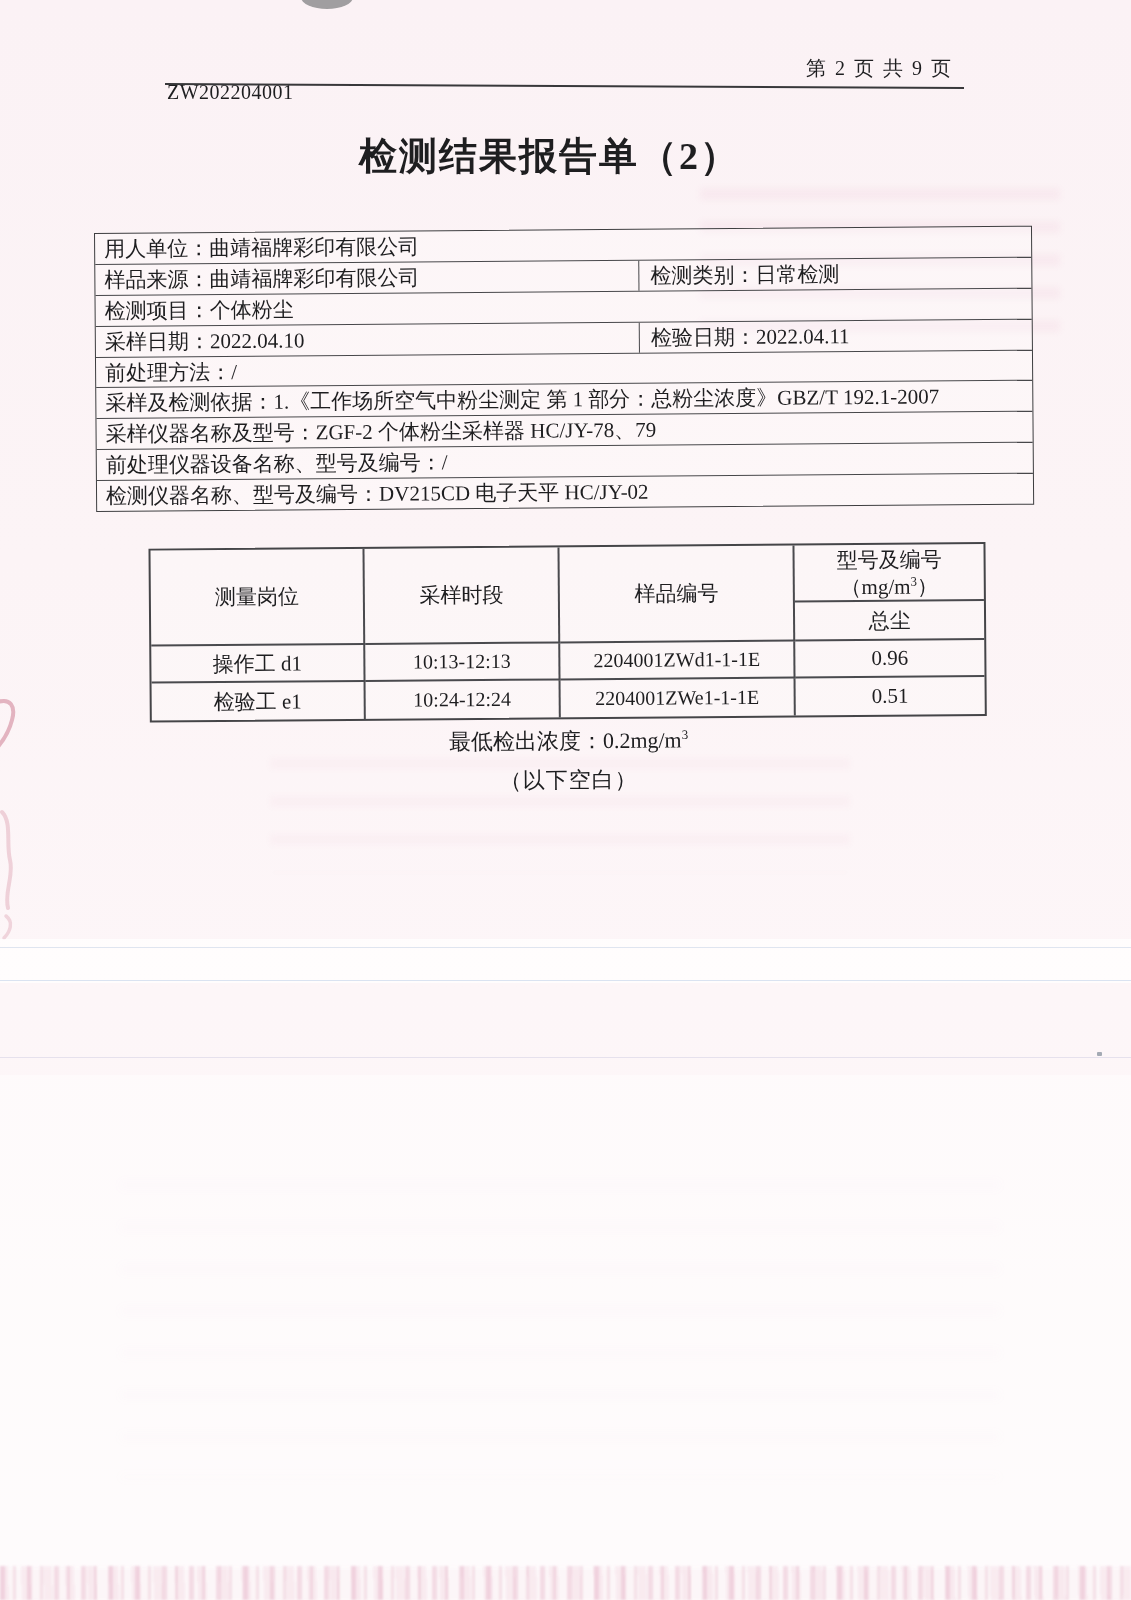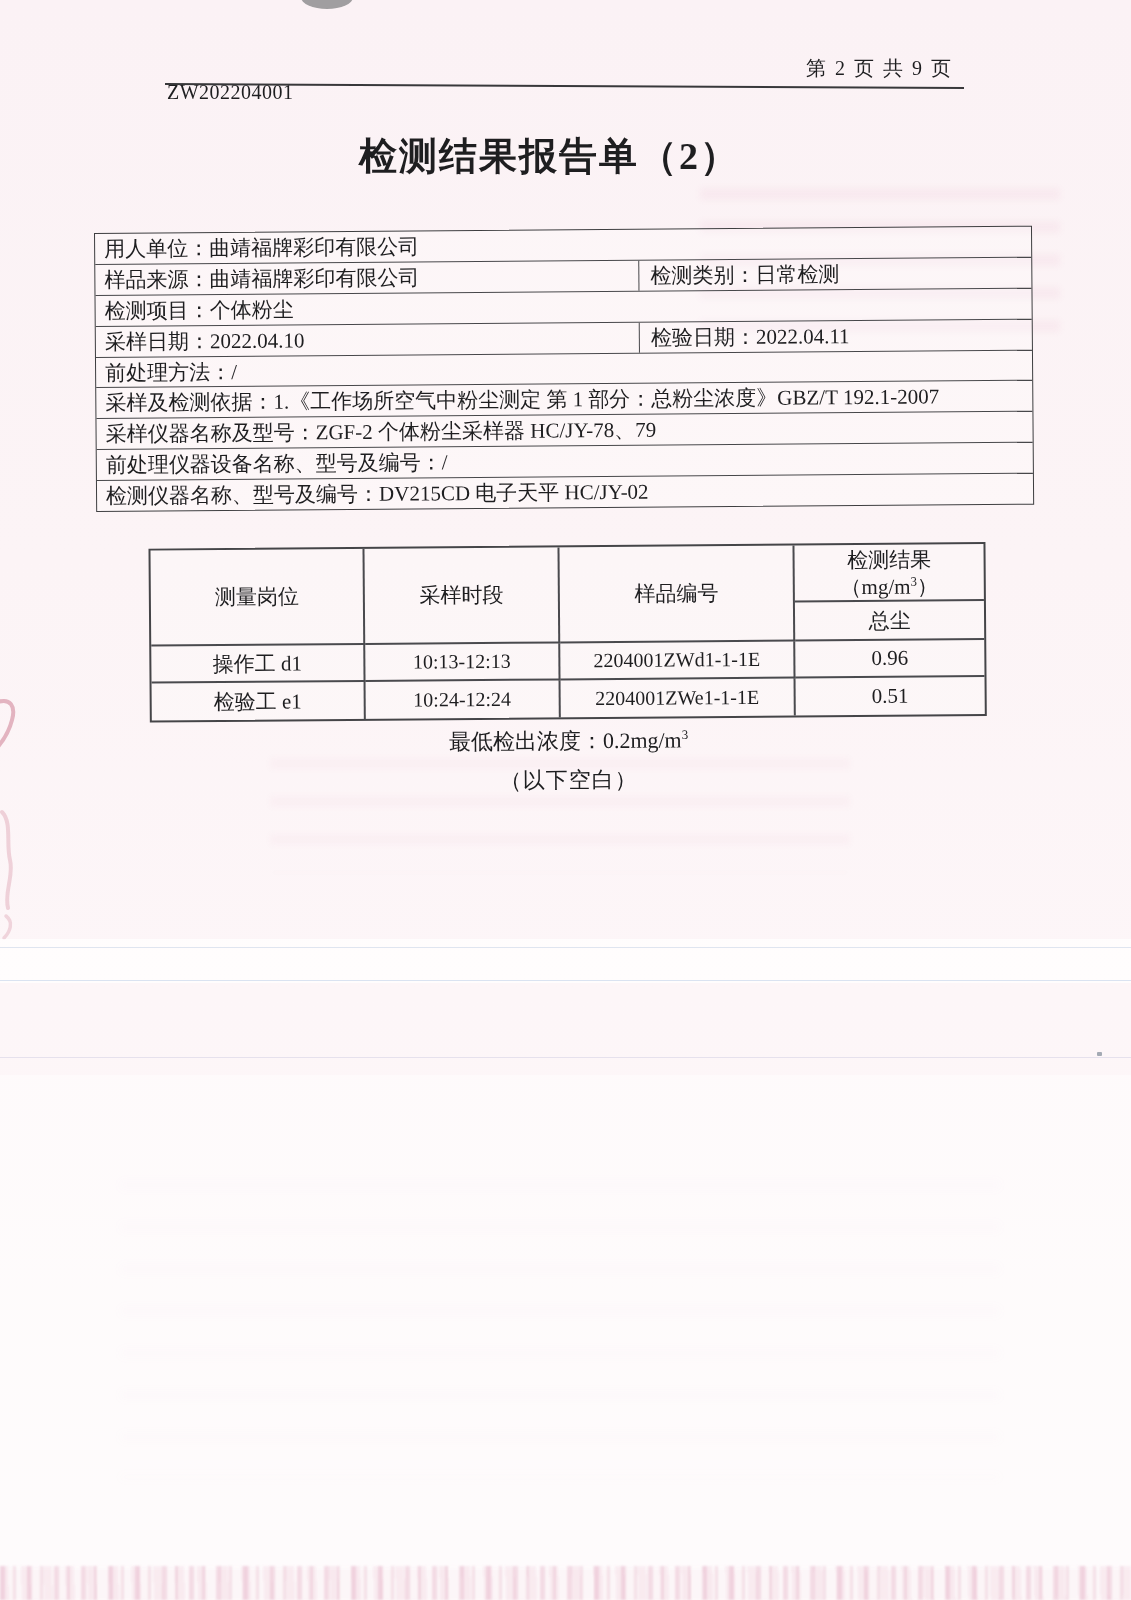--- a/index.html
+++ b/index.html
@@ -122,21 +122,21 @@
       <div class="irow">
         <div class="icell full">检测仪器名称、型号及编号：DV215CD 电子天平 HC/JY-02</div>
       </div>
     </div>
 
     <div class="results-table">
       <div class="rcell span2">测量岗位</div>
       <div class="rcell span2">采样时段</div>
       <div class="rcell span2">样品编号</div>
       <div class="rcell lastcol result-head">
-        <span>检测结果</span>
+        <span>型号及编号</span>
         <span><span>（mg/m</span><sup>3</sup><span>）</span></span>
       </div>
       <div class="rcell lastcol">总尘</div>
 
       <div class="rcell">操作工 d1</div>
       <div class="rcell mono">10:13-12:13</div>
       <div class="rcell mono">2204001ZWd1-1-1E</div>
       <div class="rcell lastcol num">0.96</div>
 
       <div class="rcell lastrow">检验工 e1</div>

